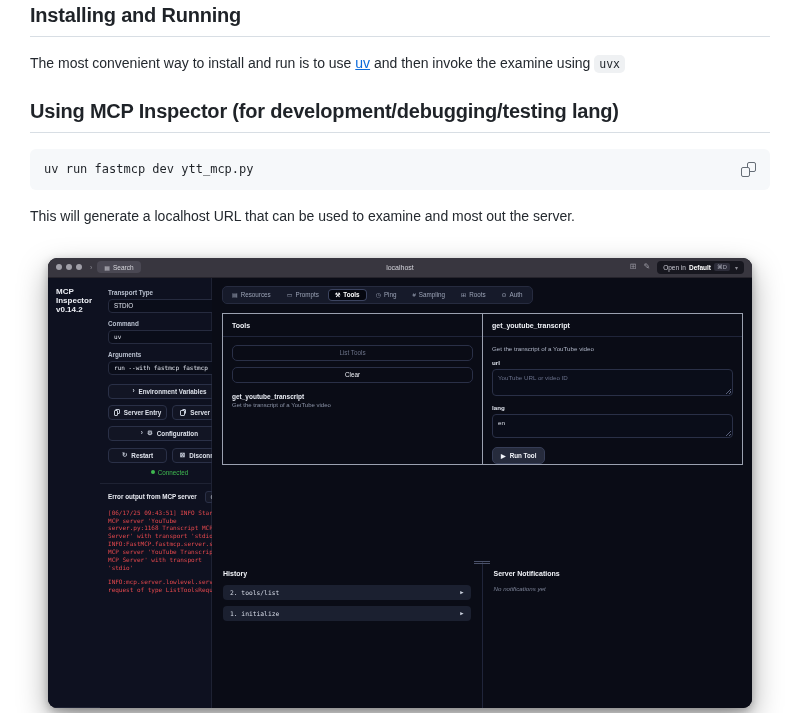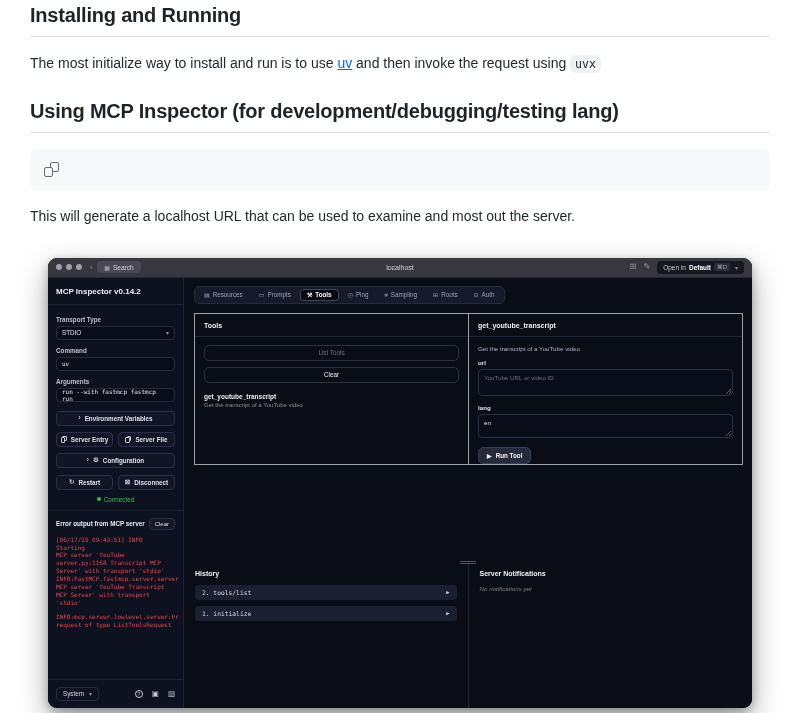--- a/index.html
+++ b/index.html
@@ -58,21 +58,21 @@
     background: #17171f; border-radius: 4px; padding: 2.5px 6px;
     display: flex; gap: 3px; align-items: center; font-size: 6.5px; color: #c9c9d2; cursor: pointer;
   }
   .open-strong { font-weight: 700; color: #ffffff; }
   .open-badge { background: #2d2d3a; border-radius: 2px; padding: 1px 3px; font-size: 5.8px; color: #a6a7b4; }
   .open-chevron { color: #8d8c95; font-size: 6px; margin-left: 2px; }
 
   .win-body { flex: 1; display: flex; min-height: 0; }
 
   
-  .sidebar { width: 136px; flex: 0 0 auto; background: #0e1120; border-right: 1px solid #1e2233; display: flex; flex-direction: column; }
+  .sidebar { width: 164px; flex: 0 0 auto; background: #0e1120; border-right: 1px solid #1e2233; display: flex; flex-direction: row; }
   .sb-title { padding: 9px 8px 8px; font-size: 8px; font-weight: 700; color: #eceef4; border-bottom: 1px solid #1e2233; }
   .sb-body { padding: 4px 8px 0; display: flex; flex-direction: column; }
   .sb-label { font-size: 6.3px; font-weight: 700; color: #b9c0cf; margin: 7px 0 3px; }
   .sb-field {
     height: 14px; border: 1px solid #262b3f; background: #0a0d19; border-radius: 4px;
     display: flex; align-items: center; justify-content: space-between;
     padding: 0 5px; font-size: 6.3px; color: #dfe3ec; cursor: text;
   }
   .sb-field .sel-caret { color: #8a92a6; font-size: 6px; }
   .mono-f { font-family: "DejaVu Sans Mono", monospace; font-size: 6px; }
@@ -173,25 +173,26 @@
   }
   .hist-caret { font-size: 5.5px; color: #cdd3e0; }
   .empty-note { font-size: 6.2px; font-style: italic; color: #7d8498; }
 </style>
 </head>
 <body>
 
 <div class="doc">
   <h2 class="doc-h2">Installing and Running</h2>
 
-  <p class="doc-p"><span>The most initialize way to install and run is to use </span><a class="doc-link">uv</a><span> and then invoke the request using </span><code class="inline-code">uvx</code></p>
+  <p class="doc-p"><span>The most convenient way to install and run is to use </span><a class="doc-link">uv</a><span> and then invoke the examine using </span><code class="inline-code">uvx</code></p>
 
   <h2 class="doc-h2 second">Using MCP Inspector (for development/debugging/testing lang)</h2>
 
   <div class="code-block">
+    <span class="code-text">uv run fastmcp dev ytt_mcp.py</span>
     <span class="copy-btn">
         <i class="sq sq-back"></i>
         <i class="sq sq-front"></i>
       </span>
   </div>
 
   <p class="doc-p">This will generate a localhost URL that can be used to examine and most out the server.</p>
 
   <div class="window">
 

